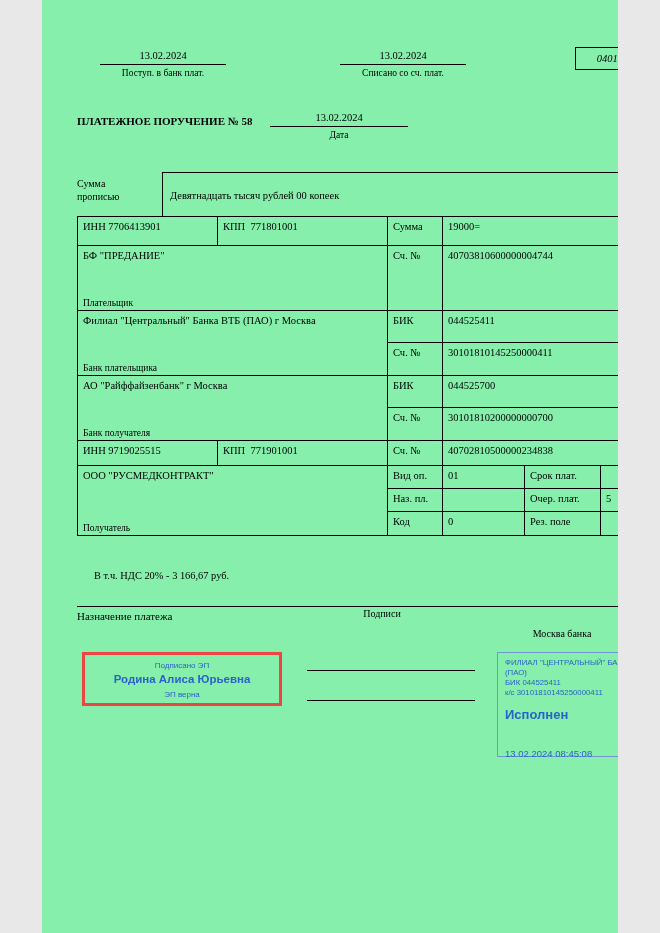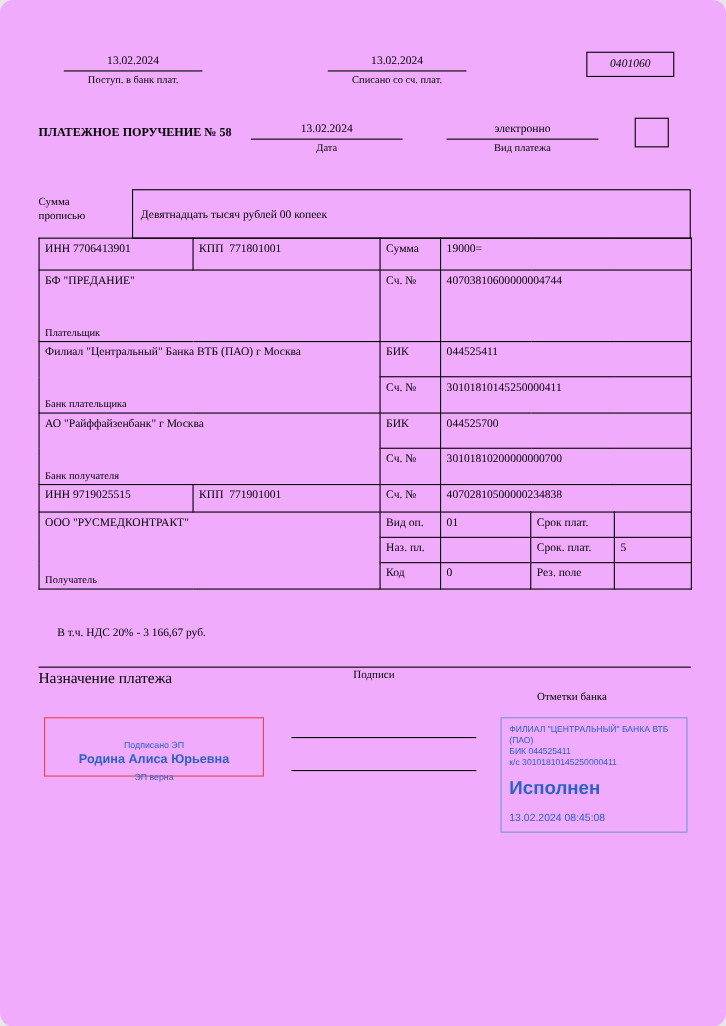--- a/index.html
+++ b/index.html
@@ -1,22 +1,21 @@
 <!DOCTYPE html>
 <html><head>
 <meta charset="utf-8">
 <style>
   * { margin:0; padding:0; box-sizing:border-box; }
   html,body { background:#e8e8e8; }
   .page {
-    position:relative; width:660px; height:933px; margin:0 auto;
-    background:#f0abfc; color:#000;
+    position:relative; width:576px; height:933px; margin:0 auto;
+    background:#86efac; color:#000;
     font-family:"Liberation Serif", serif; font-size:10.5px;
     overflow:hidden;
-    border-radius:12px;
   }
   .field { position:absolute; text-align:center; }
   .field .val { border-bottom:1px solid #000; padding-bottom:3px; font-size:10.5px; }
   .field .lbl { font-size:9.5px; padding-top:3px;text-align:center; }
   .codebox {
     position:absolute; border:1px solid #000; text-align:center;
     font-size:10.5px; display:flex; align-items:center; justify-content:center;
   }
   .doc-title { position:absolute; font-weight:bold; font-size:11px; }
   .amount-label { position:absolute; font-size:10px; line-height:13px; }
@@ -27,33 +26,33 @@
     font-size:10.5px; overflow:hidden;
   }
   td.stack { position:relative; }
   .stack-role { position:absolute; left:5px; bottom:2px; font-size:9.5px; }
   .pre { white-space:pre; }
   .purpose-line { position:absolute; font-size:10.4px; }
   .rule { position:absolute; border-top:1px solid #000; height:0; }
   .sig-caption { position:absolute; font-size:10px; text-align:center; }
   .sig-line { position:absolute; border-bottom:1px solid #000; height:0; }
   .ep-stamp {
-    position:absolute; border:1px solid #ef4444; text-align:center;
-    color:#2b62c9; font-family:"Liberation Sans", sans-serif; padding-top:20px;
+    position:absolute; border:3px solid #ef4444; text-align:center;
+    color:#2b62c9; font-family:"Liberation Sans", sans-serif; padding-top:6px;
   }
   .ep-small { font-size:8px; }
   .ep-name { font-size:11.5px; font-weight:bold; margin-top:3px; }
   .ep-valid { font-size:8px; margin-top:5px; }
   .bank-stamp {
     position:absolute; border:1px solid #7396d2; color:#2b62c9;
     font-family:"Liberation Sans", sans-serif; padding:5px 7px; text-align:left;
   }
   .bs-small { font-size:7.8px; line-height:10px; }
-  .bs-status { font-size:17px; font-weight:bold; margin-top:9px; }
-  .bs-datetime { font-size:9.5px; margin-top:11px; }
+  .bs-status { font-size:13px; font-weight:bold; margin-top:9px; }
+  .bs-datetime { font-size:9.5px; margin-top:26px; }
 </style>
 </head>
 <body>
 
 <div class="page">
 
   <div class="field" style="left:58px; top:50px; width:126px;">
     <div class="val">13.02.2024</div>
     <div class="lbl">Поступ. в банк плат.</div>
   </div>
@@ -62,24 +61,20 @@
     <div class="lbl">Списано со сч. плат.</div>
   </div>
   <div class="codebox" style="left:533px; top:47px; width:80px; height:23px;font-style:italic;">
     <span>0401060</span>
   </div>
 
   <div class="doc-title" style="left:35px; top:115px;">ПЛАТЕЖНОЕ ПОРУЧЕНИЕ № 58</div>
   <div class="field" style="left:228px; top:112px; width:138px;">
     <div class="val">13.02.2024</div>
     <div class="lbl">Дата</div>
-  </div>
-  <div class="field" style="left:406px; top:112px; width:138px;">
-    <div class="val">электронно</div>
-    <div class="lbl">Вид платежа</div>
   </div>
   <div class="codebox" style="left:577px; top:107px; width:31px; height:27px;"></div>
 
   <div class="amount-label" style="left:35px; top:177px;">
     <div>Сумма</div>
     <div>прописью</div>
   </div>
   <div class="amount-box" style="left:120px; top:172px; width:508px; height:45px;">
     <span>Девятнадцать тысяч рублей 00 копеек</span>
   </div>
@@ -144,38 +139,38 @@
         <div class="stack-role">Получатель</div>
       </td>
       <td>Вид оп.</td>
       <td>01</td>
       <td>Срок плат.</td>
       <td></td>
     </tr>
     <tr style="height:23px">
       <td>Наз. пл.</td>
       <td></td>
-      <td>Срок. плат.</td>
+      <td>Очер. плат.</td>
       <td>5</td>
     </tr>
     <tr style="height:24px">
       <td>Код</td>
       <td>0</td>
       <td>Рез. поле</td>
       <td></td>
     </tr>
   </tbody>
     </table>
 
   <div class="purpose-line" style="left:52px; top:570px; width:593px;">В т.ч. НДС 20% - 3 166,67 руб.</div>
   <div class="rule" style="left:35px; top:606px; width:593px;"></div>
-  <div class="purpose-line" style="left:35px; top:610px; font-size:14px;text-align:right;">Назначение платежа</div>
+  <div class="purpose-line" style="left:35px; top:610px; font-size:11px;text-align:right;">Назначение платежа</div>
 
   <div class="sig-caption" style="left:280px; top:608px; width:120px;">Подписи</div>
-  <div class="sig-caption" style="left:455px; top:628px; width:130px;">Отметки банка</div>
+  <div class="sig-caption" style="left:455px; top:628px; width:130px;">Москва банка</div>
 
   <div class="sig-line" style="left:265px; top:670px; width:168px;"></div>
   <div class="sig-line" style="left:265px; top:700px; width:168px;"></div>
 
   <div class="ep-stamp" style="left:40px; top:652px; width:200px; height:54px;">
     <div class="ep-small">Подписано ЭП</div>
     <div class="ep-name">Родина Алиса Юрьевна</div>
     <div class="ep-valid">ЭП верна</div>
   </div>
 

